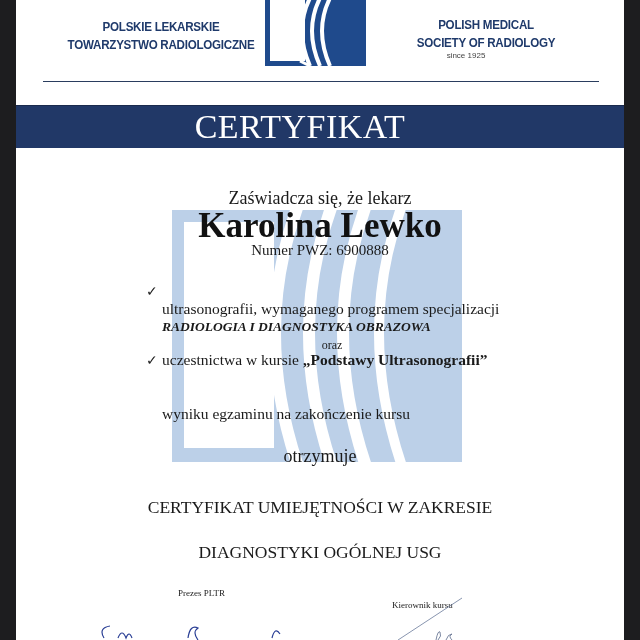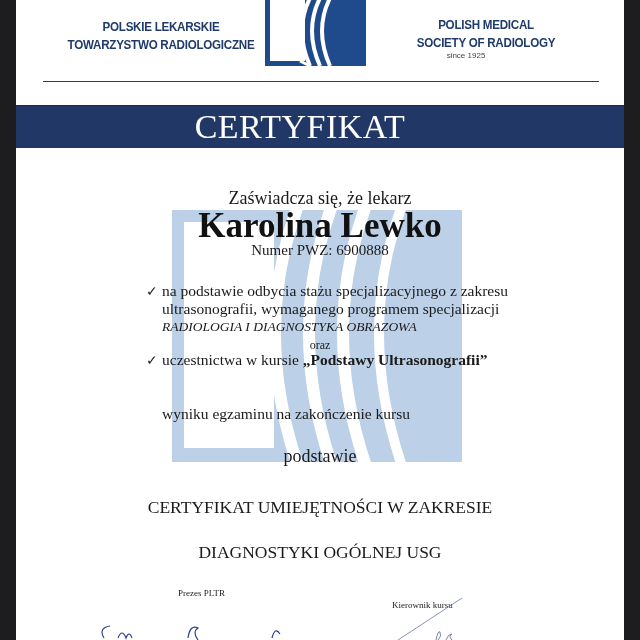--- a/index.html
+++ b/index.html
@@ -16,21 +16,21 @@
   .wm { position:absolute; left:156px; top:210px; width:290px; height:252px; }
   .content { position:absolute; left:0; top:0; width:608px; height:640px; }
   .t { position:absolute; color:#1a1a1a; white-space:nowrap; }
   .center { left:0; width:608px; text-align:center; }
   .intro { top:188px; font-size:18px; }
   .name { top:206px; font-size:35px; font-weight:bold; color:#111; }
   .pwz { top:242px; font-size:15px; }
   .check { position:absolute; font-size:14px; color:#222; }
   .line { position:absolute; left:146px; font-size:15.5px; color:#1a1a1a; white-space:nowrap; line-height:18px; }
   .ital { font-style:italic; font-size:13.5px; }
-  .oraz { top:338px; font-size:12px; }
+  .oraz { top:338px; font-size:12px;padding-left:12px; }
   .receives { top:446px; font-size:18px; }
   .cert-name { font-size:17.5px; line-height:21px; }
   .sig-label { position:absolute; font-size:9px; color:#222;text-align:right; }
   .sig { position:absolute; }
 </style>
 </head>
 <body>
 
 <div class="page">
 
@@ -81,31 +81,30 @@
       <path d="M232 -10 Q182 120 232 262" stroke="#ffffff" stroke-width="10" fill="none"></path>
     </g>
   </svg>
 
   <div class="content">
     <div class="t center intro">Zaświadcza się, że lekarz</div>
     <div class="t center name">Karolina Lewko</div>
     <div class="t center pwz">Numer PWZ: 6900888</div>
 
     <span class="check" style="left:130px; top:283px;">✓</span>
-    <div class="line" style="top:282px;">na podstawie odbycia stażu specjalizacyjnego z zakresu</div>
     <div class="line" style="top:300px;text-align:center;">ultrasonografii, wymaganego programem specjalizacji</div>
-    <div class="line ital" style="top:318px;">RADIOLOGIA I DIAGNOSTYKA OBRAZOWA</div>
+    <div class="line ital" style="top:318px;font-weight:bold;">RADIOLOGIA I DIAGNOSTYKA OBRAZOWA</div>
 
     <div class="t center oraz">oraz</div>
 
     <span class="check" style="left:130px; top:352px;">✓</span>
     <div class="line" style="top:351px;"><span>uczestnictwa w kursie </span><b>„Podstawy Ultrasonografii”</b></div>
     <div class="line" style="top:405px;">wyniku egzaminu na zakończenie kursu</div>
 
-    <div class="t center receives">podstawie</div>
+    <div class="t center receives">otrzymuje</div>
 
     <div class="t center cert-name" style="top:497px;">CERTYFIKAT UMIEJĘTNOŚCI W ZAKRESIE</div>
     <div class="t center cert-name" style="top:518px;margin-top:24px;">DIAGNOSTYKI OGÓLNEJ USG</div>
 
     <div class="sig-label" style="left:162px; top:588px;">Prezes PLTR</div>
     <div class="sig-label" style="left:376px; top:600px;">Kierownik kursu</div>
 
     <svg class="sig" style="left:76px; top:620px;" width="220" height="20" viewBox="0 0 220 20">
       <path d="M12 18 Q6 8 18 6 M26 18 q4 -10 8 0 q3 -8 6 0 M96 18 q2 -14 10 -10 q-6 4 0 12 M180 18 q3 -12 8 -4" stroke="#2a3f95" stroke-width="1.2" fill="none"></path>
     </svg>

